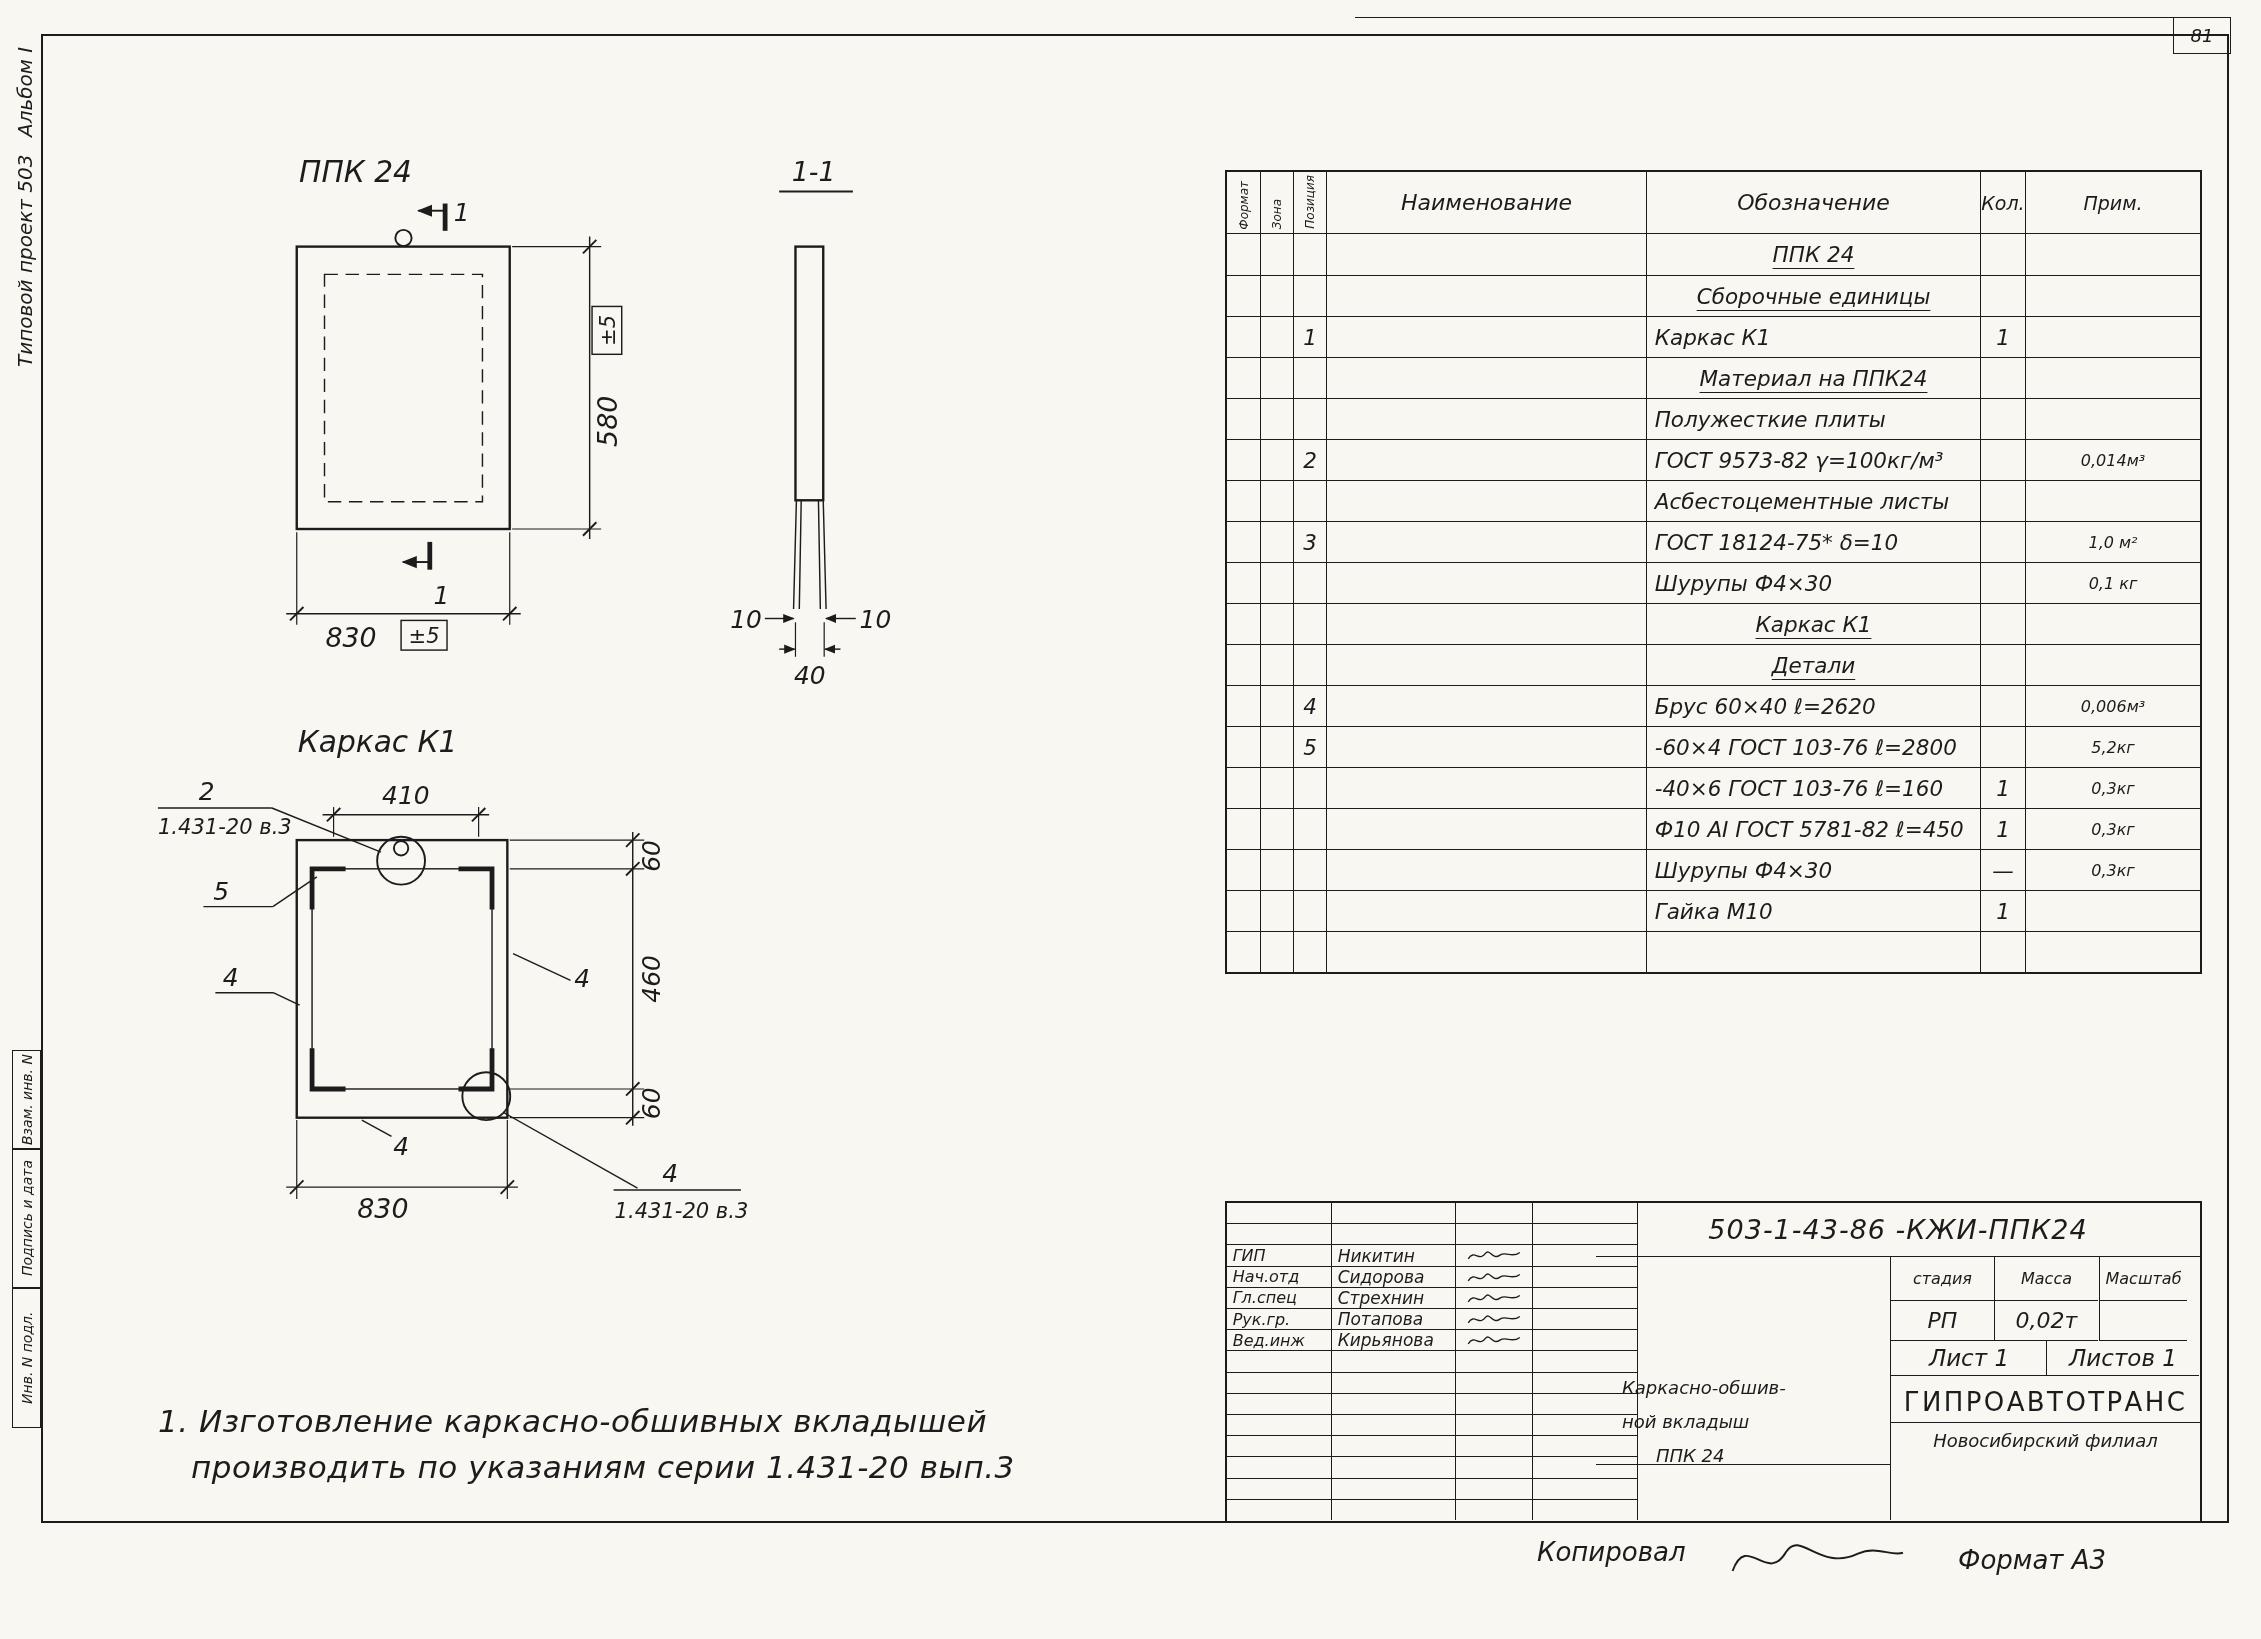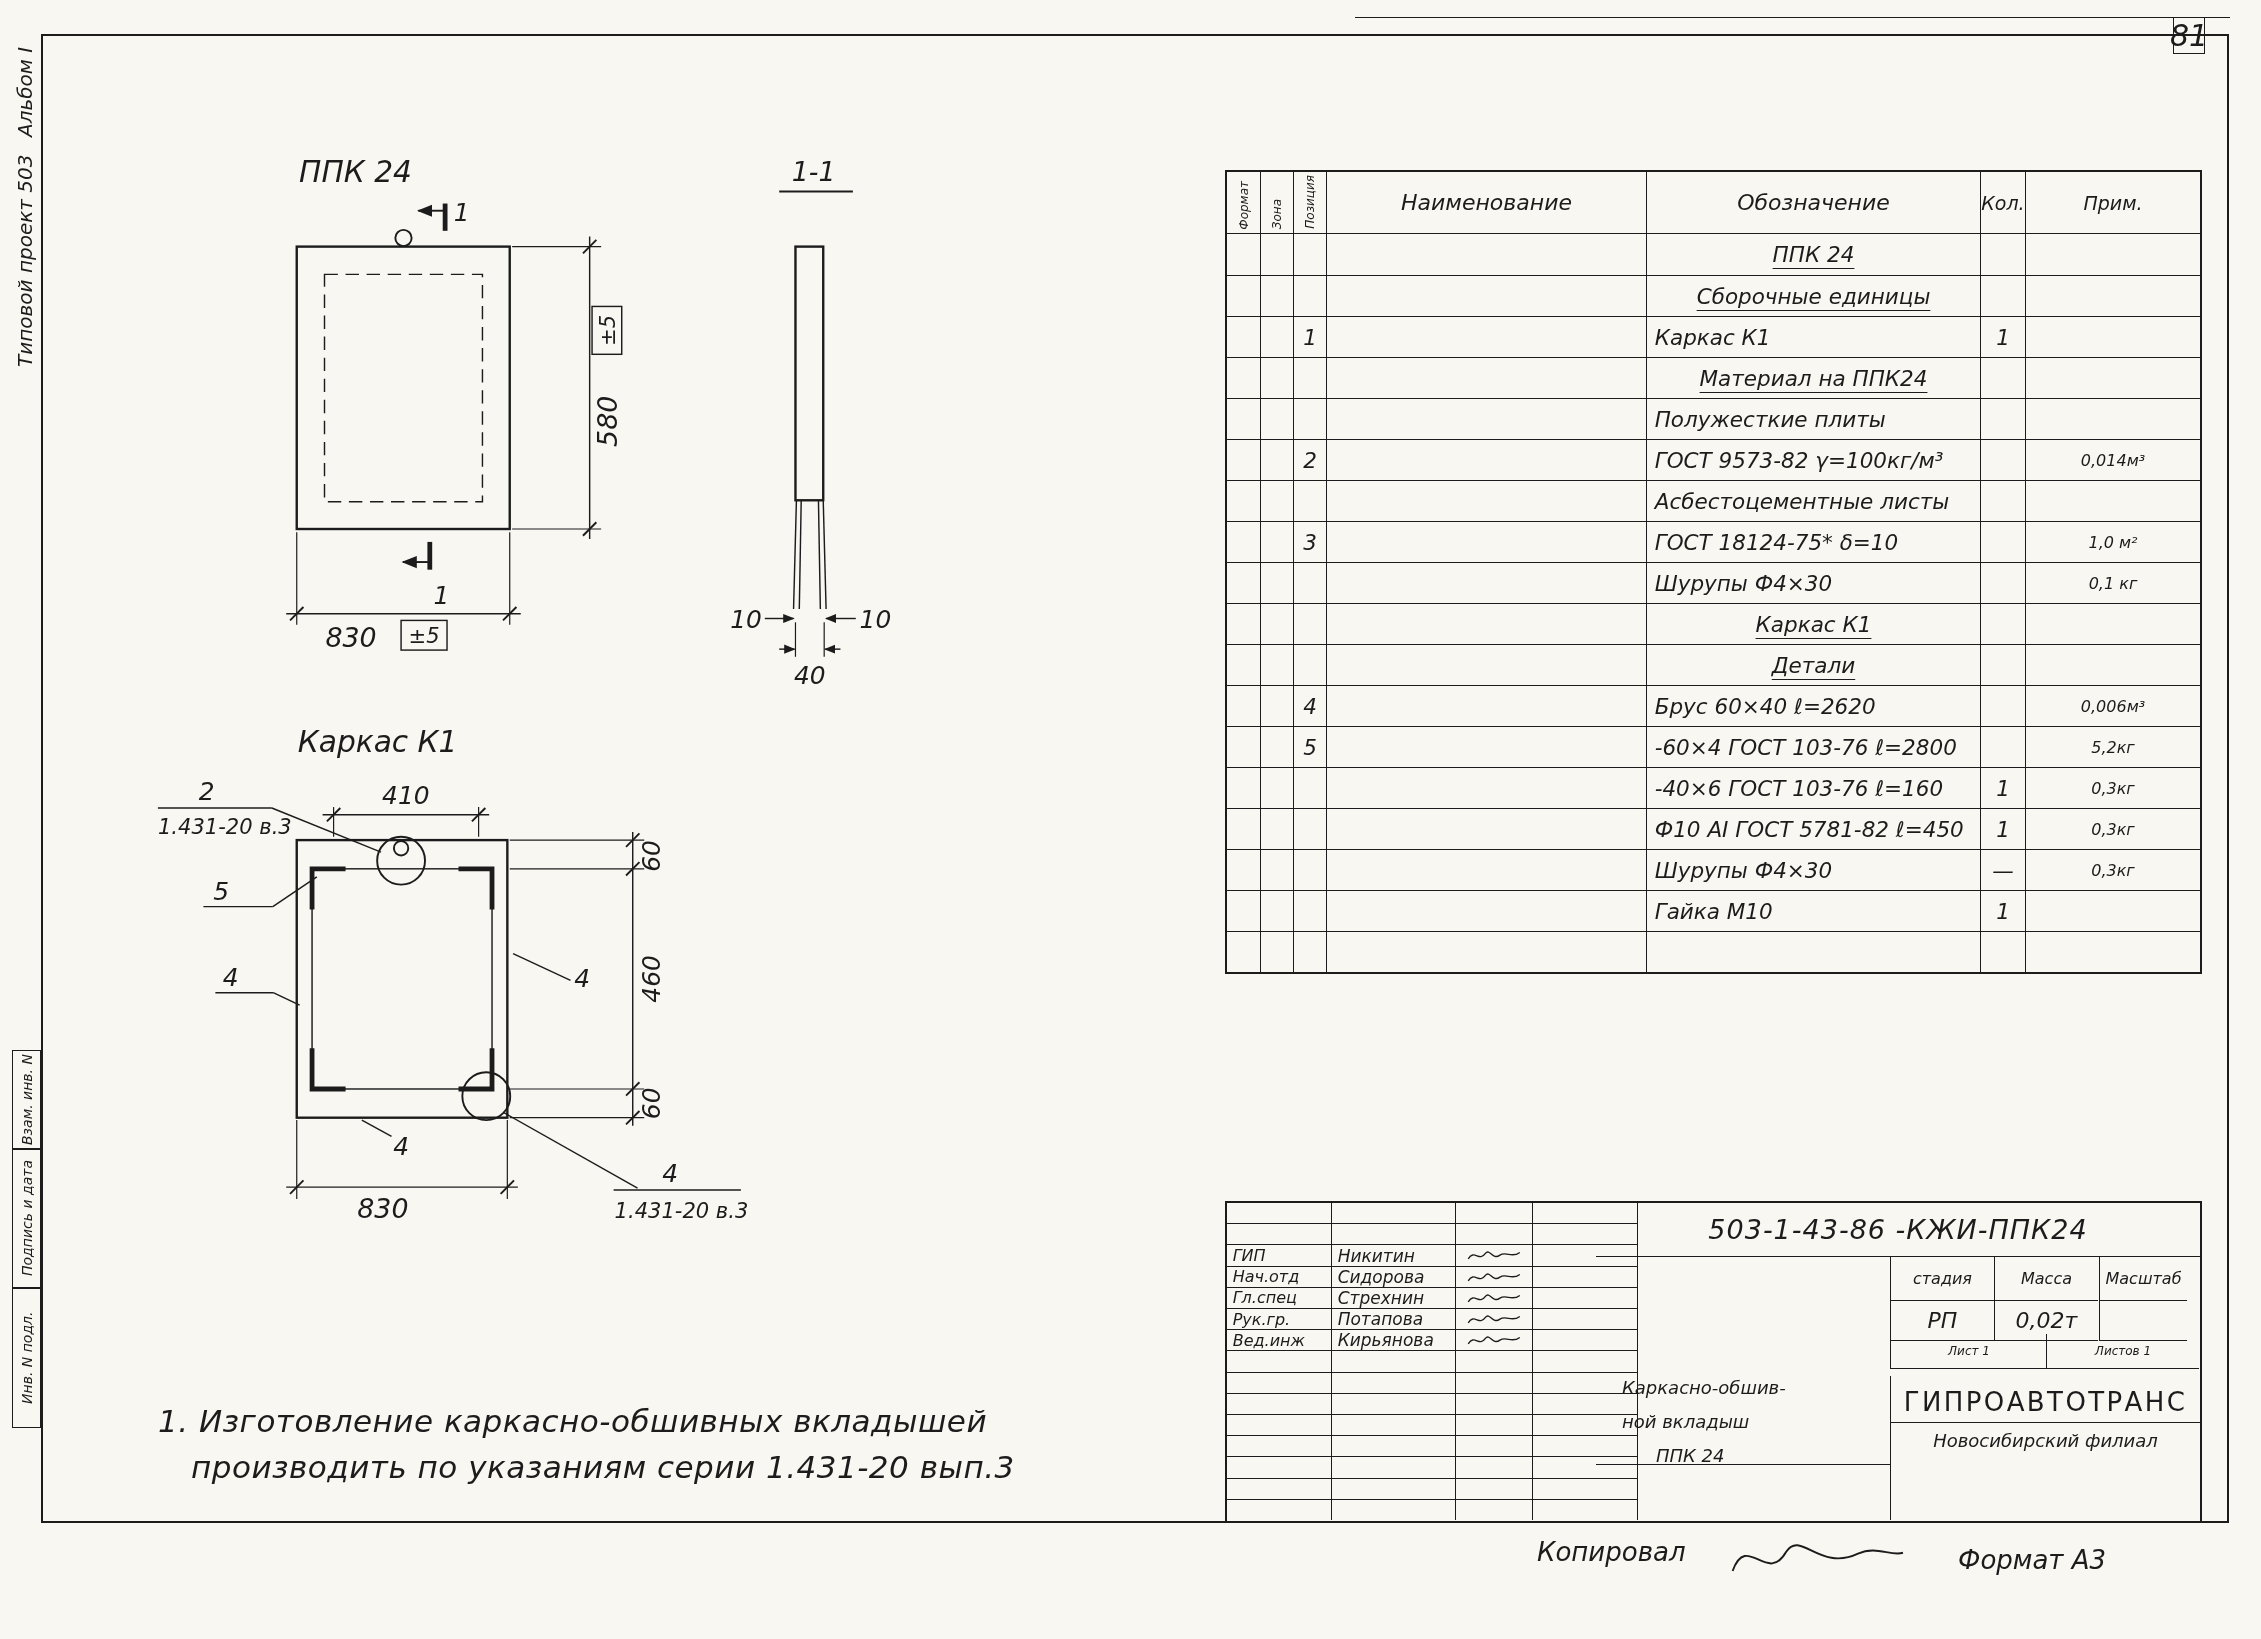--- a/index.html
+++ b/index.html
@@ -4,22 +4,22 @@
 <style>
   :root{ --ink:#1c1c1c; --paper:#f8f7f2; }
   *{margin:0;padding:0;box-sizing:border-box}
   html,body{background:#e9e7e1}
   .page{position:relative;width:2261px;height:1640px;background:var(--paper);
         font-family:"DejaVu Sans",sans-serif;font-style:italic;color:var(--ink);overflow:hidden}
 
   
   .frame{position:absolute;left:41px;top:34px;width:2188px;height:1489px;border:2.4px solid var(--ink)}
   .topline{position:absolute;left:1355px;top:17px;width:875px;border-top:1.9px solid var(--ink)}
-  .pagenum{position:absolute;left:2173px;top:17px;width:32px;height:37px;border:1.9px solid var(--ink);
-           display:flex;align-items:center;justify-content:center;font-size:30px}
+  .pagenum{position:absolute;left:2173px;top:17px;width:58px;height:37px;border:1.9px solid var(--ink);
+           display:flex;align-items:center;justify-content:center;font-size:18px}
 
   
   .vtext{position:absolute;display:flex;align-items:center;justify-content:center;
          writing-mode:vertical-rl;transform:rotate(180deg);white-space:nowrap}
   .vbox{border:1.4px solid var(--ink)}
   .m-album{left:8.6px;top:41px;width:31px;height:101px;font-size:20px}
   .m-project{left:8.6px;top:158px;width:31px;height:206px;font-size:20px}
   .m-b1{left:12.4px;top:1050px;width:29px;height:99px;font-size:14px}
   .m-b2{left:12.4px;top:1149px;width:29px;height:139px;font-size:14px}
   .m-b3{left:12.4px;top:1288px;width:29px;height:140px;font-size:14px}
@@ -72,21 +72,21 @@
   .cell{position:absolute;display:flex;align-items:center;justify-content:center}
   .doc{left:369px;top:0;width:604px;height:54px;border-bottom:1.9px solid var(--ink);font-size:27px;letter-spacing:1px}
   .titlecell{left:369px;top:54px;width:294px;height:263px;display:block;padding:114px 0 0 26px;
              font-size:18px;line-height:34px}
   .title-div{position:absolute;left:369px;top:261px;width:294px;border-top:1.4px solid var(--ink)}
   .rb{border-left:1.9px solid var(--ink)}
   .smhdr{font-size:16px}
   .l1385{left:663px}.l1603{left:767px}.l1821{left:872px}.l1712{left:819px}
   .hrow{top:54px;height:44px;border-bottom:1.4px solid var(--ink)}
   .w218{width:104px}.w211{width:88px}.w327{width:157px}.w320{width:153px}
-  .shrow{top:131px;height:35px;border-bottom:1.4px solid var(--ink);font-size:12px}
+  .shrow{top:138px;height:35px;border-bottom:1.4px solid var(--ink);font-size:23px}
   .org{left:663px;top:173px;width:310px;height:144px;border-left:1.9px solid var(--ink);display:block;text-align:center}
   .org-name{font-style:normal;font-weight:normal;font-size:26px;letter-spacing:2.4px;padding-top:10.5px;height:47px;
             border-bottom:1.4px solid var(--ink)}
   .org-branch{font-size:18px;padding-top:6.7px}
 
   
   .copied{position:absolute;left:1537px;top:1537px;font-size:26px}
   .fmt{position:absolute;left:1958px;top:1545px;font-size:26px}
 </style>
 </head>

